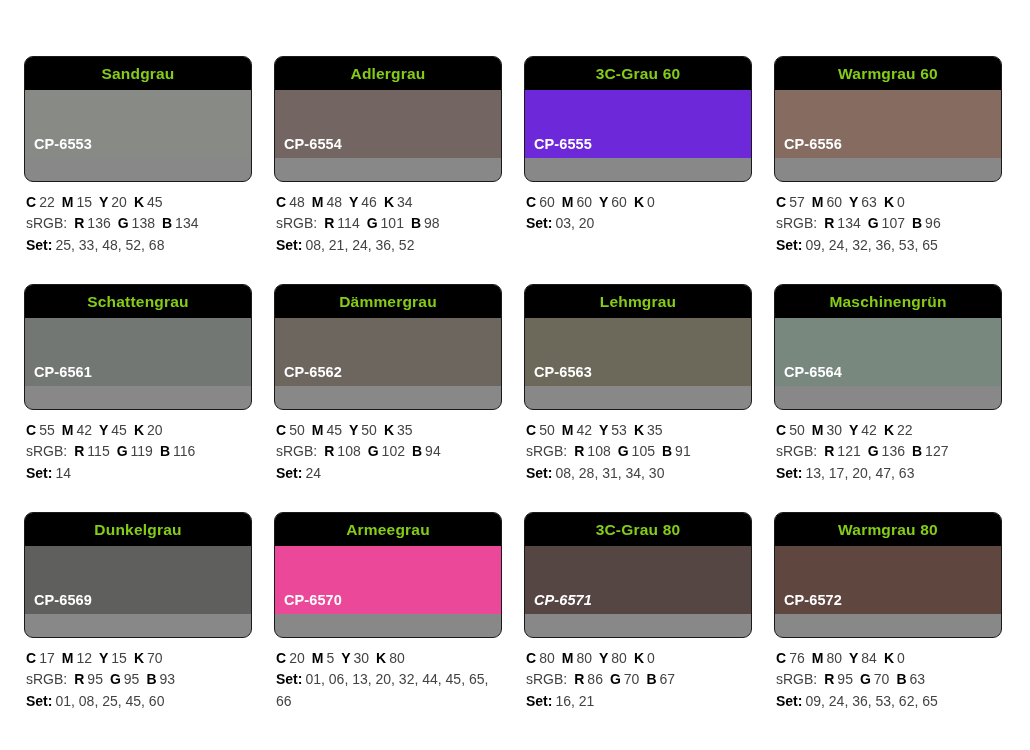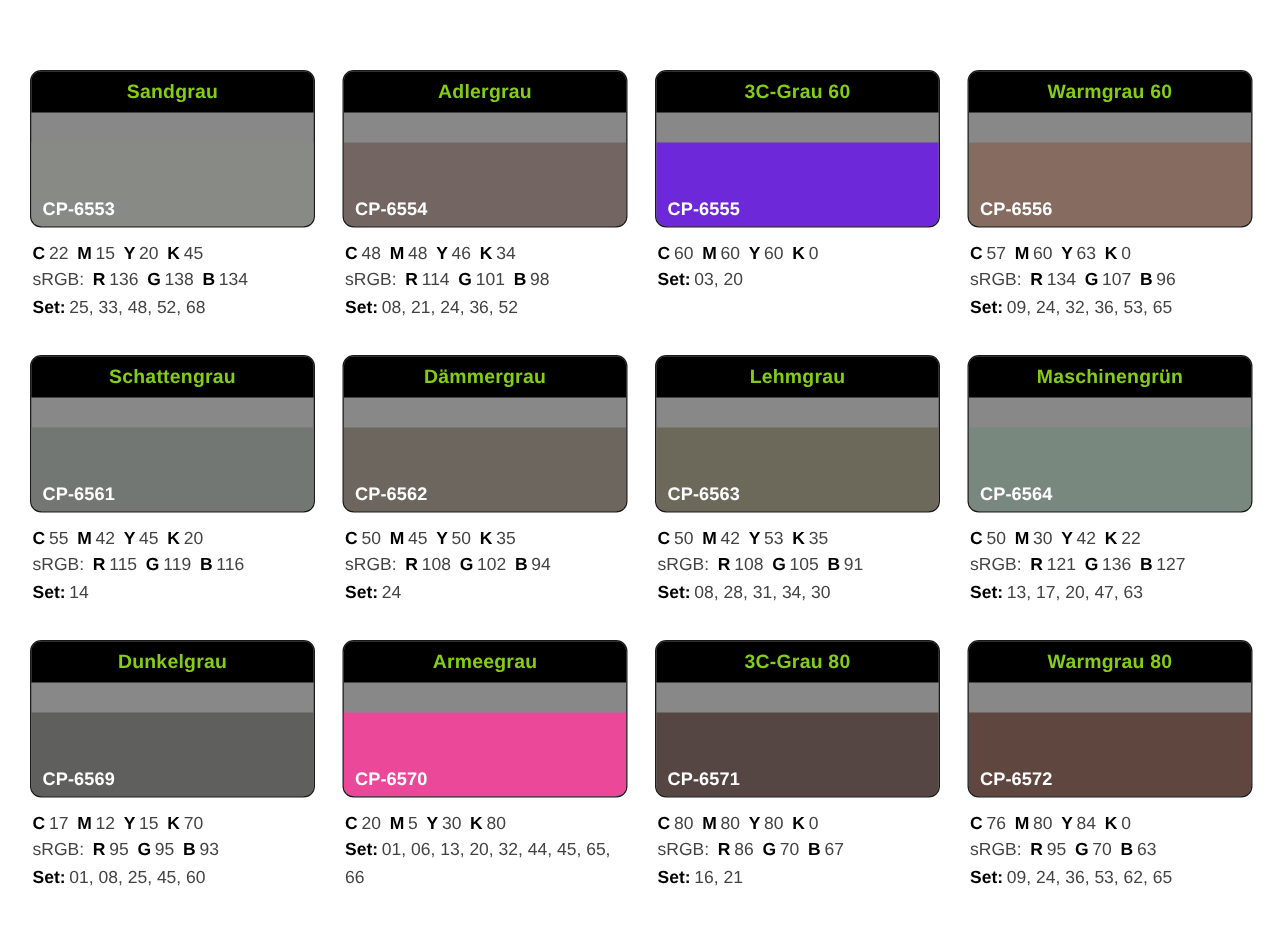--- a/index.html
+++ b/index.html
@@ -57,21 +57,20 @@
     display: flex;
     align-items: center;
     justify-content: center;
     text-align: center;
     line-height: 1;
   }
 
   .chip-body {
     position: relative;
     height: 68px;
-    margin-top: 24px;
   }
 
   .chip-code {
     position: absolute;
     left: 9px;
     bottom: 7px;
     color: #ffffff;
     font-weight: bold;
     font-size: 14.5px;
     letter-spacing: 0.1px;
@@ -239,21 +238,21 @@
           </div>
         </div>
         <div class="specs">
           <div class="spec-line"><span class="k">C</span><span class="spnarrow"></span><span class="v">20</span><span class="sp"></span><span class="k">M</span><span class="spnarrow"></span><span class="v">5</span><span class="sp"></span><span class="k">Y</span><span class="spnarrow"></span><span class="v">30</span><span class="sp"></span><span class="k">K</span><span class="spnarrow"></span><span class="v">80</span></div>
           <div class="spec-line"><span class="k">Set:</span><span class="spnarrow"></span><span class="v">01, 06, 13, 20, 32, 44, 45, 65, 66</span></div>
         </div>
       </div>
       <div class="card">
         <div class="chip">
           <div class="chip-header">3C-Grau 80</div>
-          <div class="chip-body" style="background: rgb(86, 70, 67);">
+          <div class="chip-body" style="background: rgb(86, 70, 67); font-style: italic;">
             <div class="chip-code">CP-6571</div>
           </div>
         </div>
         <div class="specs">
           <div class="spec-line"><span class="k">C</span><span class="spnarrow"></span><span class="v">80</span><span class="sp"></span><span class="k">M</span><span class="spnarrow"></span><span class="v">80</span><span class="sp"></span><span class="k">Y</span><span class="spnarrow"></span><span class="v">80</span><span class="sp"></span><span class="k">K</span><span class="spnarrow"></span><span class="v">0</span></div>
           <div class="spec-line"><span class="lbl-srgb">sRGB:</span><span class="sp"></span><span class="k">R</span><span class="spnarrow"></span><span class="v">86</span><span class="sp"></span><span class="k">G</span><span class="spnarrow"></span><span class="v">70</span><span class="sp"></span><span class="k">B</span><span class="spnarrow"></span><span class="v">67</span></div>
           <div class="spec-line"><span class="k">Set:</span><span class="spnarrow"></span><span class="v">16, 21</span></div>
         </div>
       </div>
       <div class="card">

